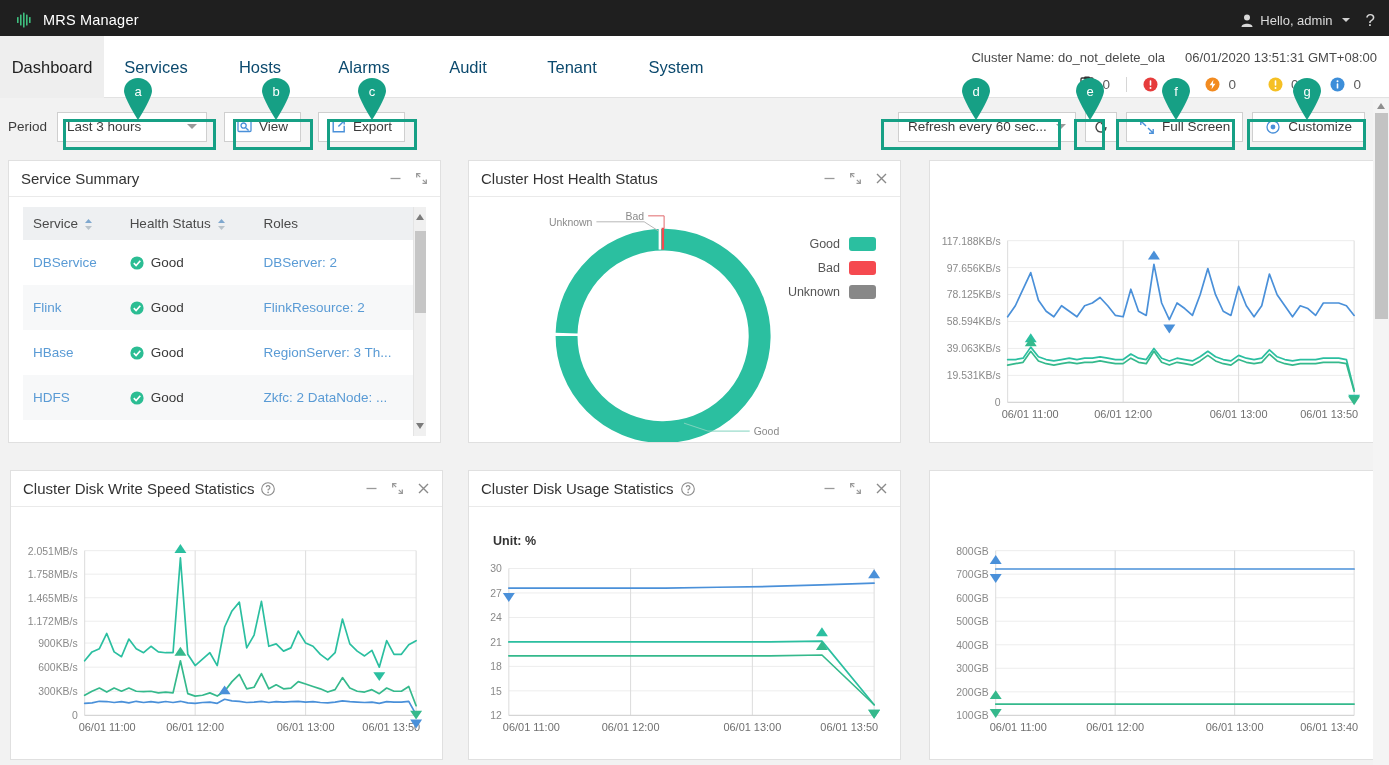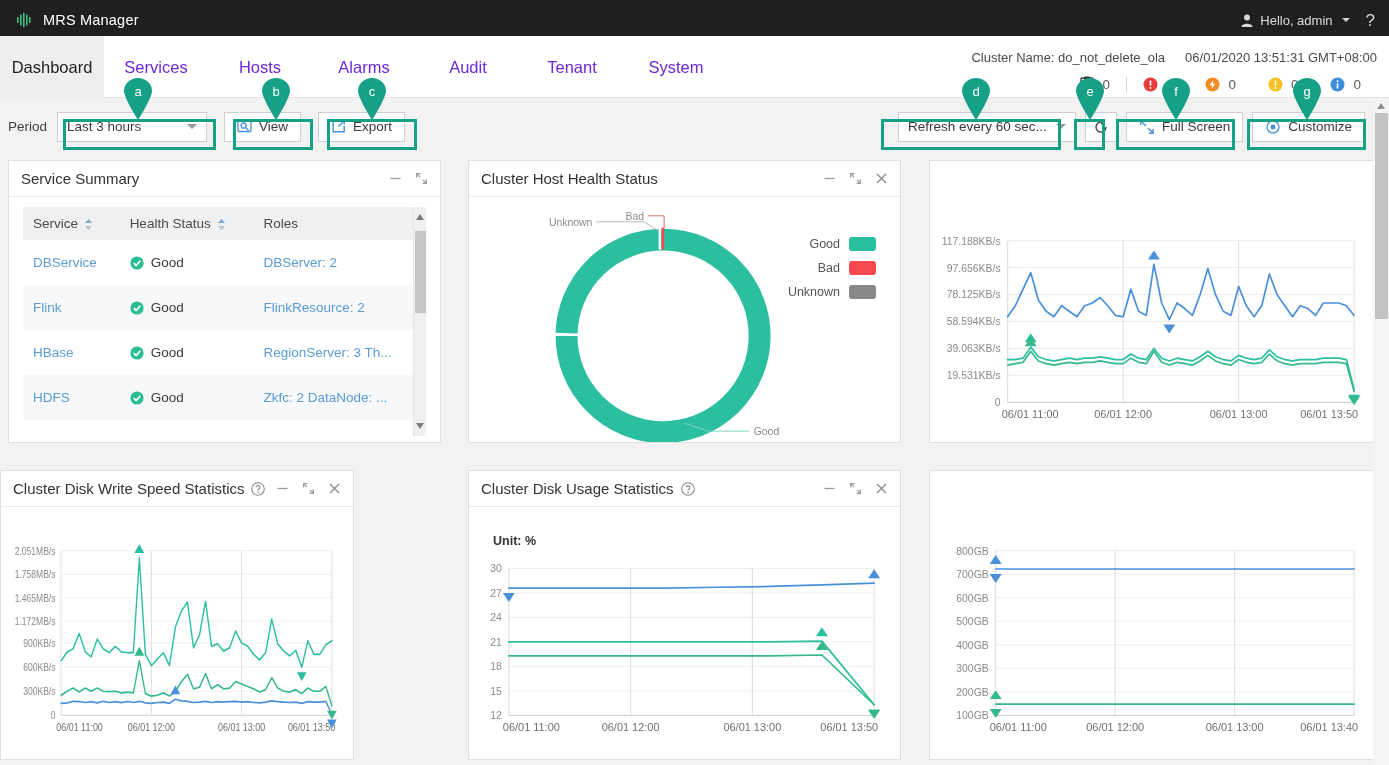--- a/index.html
+++ b/index.html
@@ -35,21 +35,21 @@
   .help-q { font-size: 17px; color: #d8d8d8; cursor: pointer; line-height: 1; }
 
   
   .navrow {
     position: absolute; left: 0; top: 36px; width: 1389px; height: 62px;
     background: #ffffff; border-bottom: 1px solid #e2e2e2;
   }
   .navtabs { display: flex; height: 62px; align-items: stretch; }
   .navtab {
     display: flex; align-items: center; justify-content: center;
-    font-size: 16.5px; color: #6d28d9; cursor: pointer;
+    font-size: 16.5px; color: #0c4a6e; cursor: pointer;
     padding: 0 4px; min-width: 104px;
   }
   .navtab.active { background: #eeeeee; color: #222; }
 
   .cluster-meta {
     position: absolute; right: 12px; top: 14px;
     display: flex; align-items: center; gap: 20px;
     font-size: 13px; color: #4a4a4a; white-space: nowrap;
   }
   .alarm-row {
@@ -497,21 +497,21 @@
         <path d="M224.93333333333334 53.907260129023456 L230.93333333333334 62.907260129023456 L218.93333333333334 62.907260129023456 Z" fill="#4a90d9"></path>
         <path d="M240.4 137.54435607741408 L246.4 128.54435607741408 L234.4 128.54435607741408 Z" fill="#4a90d9"></path>
         <path d="M101.2 137.36290405160938 L107.2 146.36290405160938 L95.2 146.36290405160938 Z" fill="#2bbfa0"></path>
         <path d="M426 208.48165341161211 L432 199.48165341161211 L420 199.48165341161211 Z" fill="#2bbfa0"></path>
         <path d="M101.2 141.53568624773868 L107.2 150.53568624773868 L95.2 150.53568624773868 Z" fill="#35b98c"></path>
         <path d="M426 209.87258081032186 L432 200.87258081032186 L420 200.87258081032186 Z" fill="#35b98c"></path>
       </svg>
   </div>
 </div>
 
-<div class="panel" style="left:0; top:470px; width:354px; height:290px;">
+<div class="panel" style="left:10px; top:470px; width:433px; height:290px;">
   <div class="panel-head">
     <span class="panel-title">Cluster Disk Write Speed Statistics</span>
     <svg class="help-ico" viewBox="0 0 14 14">
       <circle cx="7" cy="7" r="6.3" fill="none" stroke="#8a8a8a" stroke-width="1.1"></circle>
       <path d="M5.2 5.2 a1.9 1.9 0 1 1 2 2.2 v1" fill="none" stroke="#8a8a8a" stroke-width="1.1"></path>
       <circle cx="7.1" cy="10.4" r="0.8" fill="#8a8a8a"></circle>
       </svg>
     <div class="panel-ctrls">
       <svg class="pc" viewBox="0 0 13 13">
         <path d="M1.5 6.5 H11.5" stroke="#9a9a9a" stroke-width="1.3"></path>

